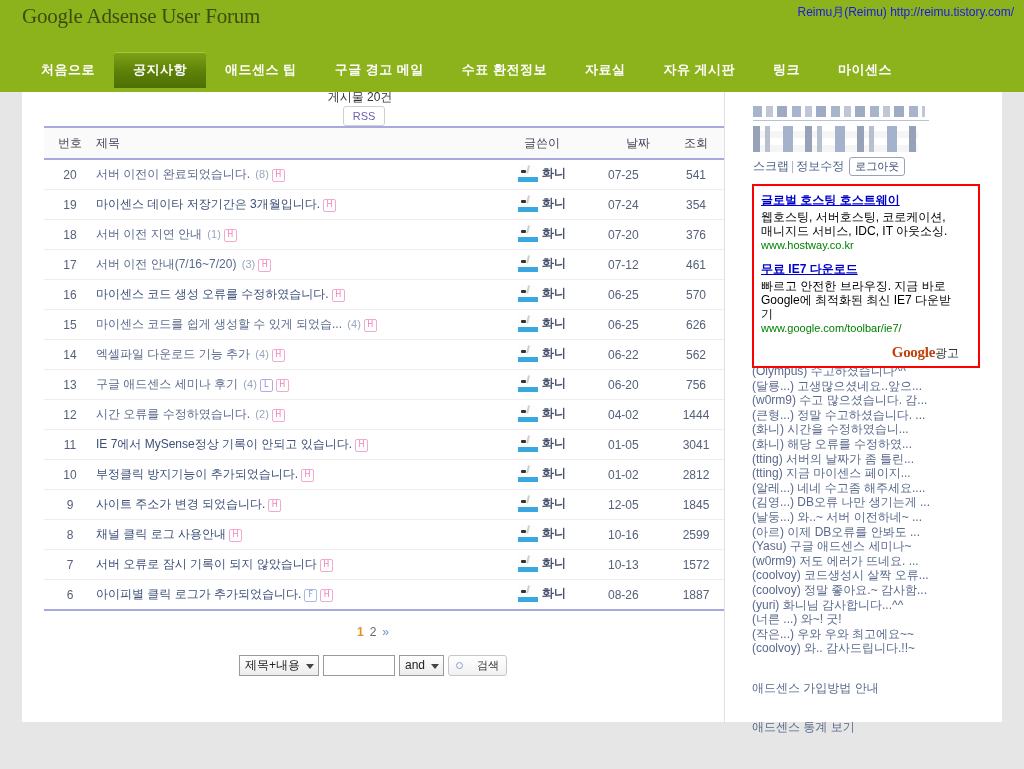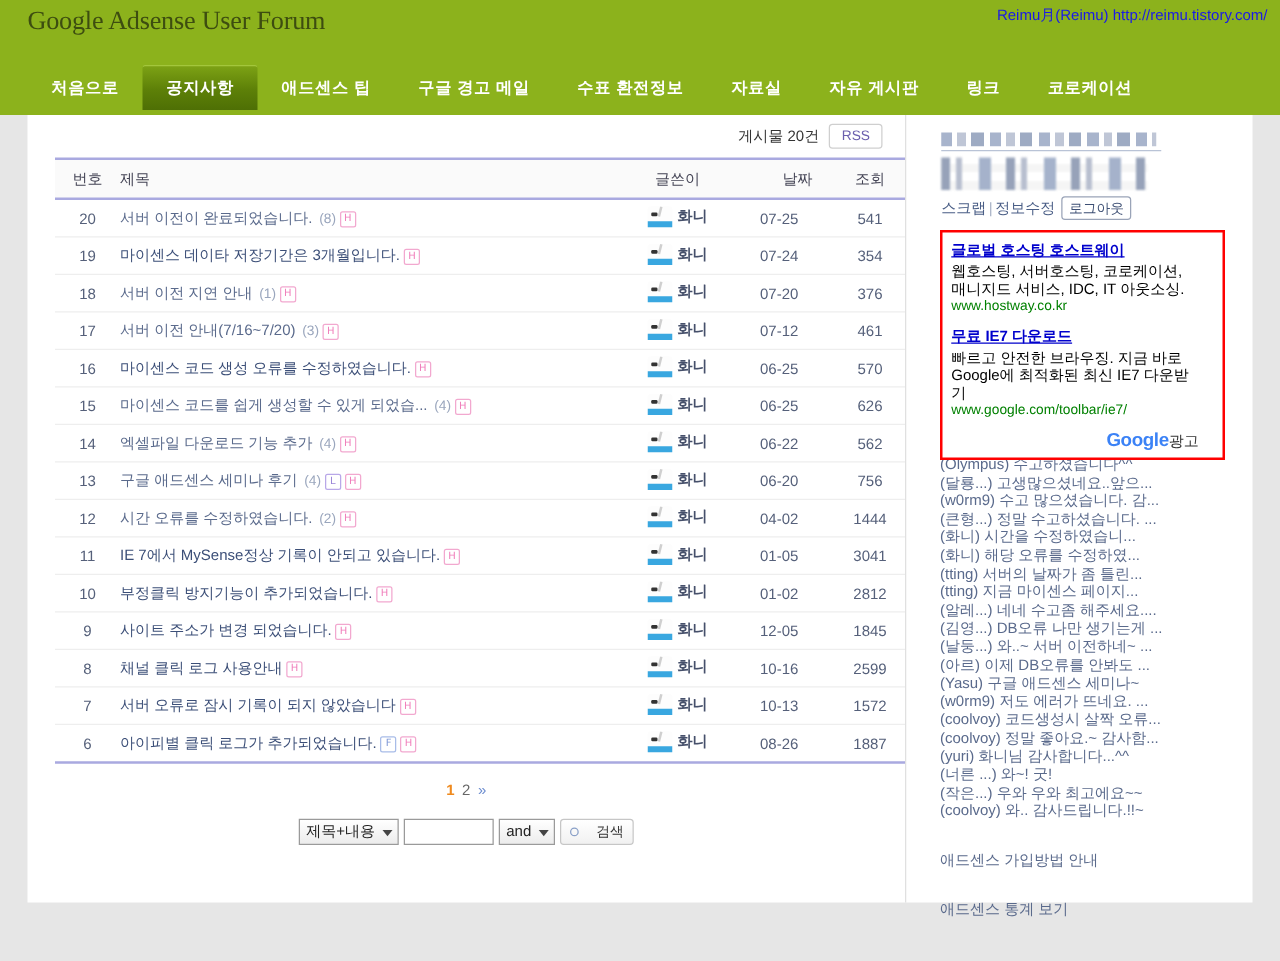--- a/index.html
+++ b/index.html
@@ -102,20 +102,21 @@
   }
 
   
   .board-meta {
     height: 34px;
     display: flex;
     align-items: center;
     justify-content: flex-end;
     padding-right: 18px;
     box-sizing: border-box;
+    flex-direction: column;
   }
   .board-count {
     font-size: 12px;
     color: #333;
     margin-right: 8px;
   }
   .rss-btn {
     border: 1px solid #cfcfcf;
     border-radius: 3px;
     background: #fff;
@@ -392,24 +393,24 @@
     font-size: 11px;
     margin-top: 1px;
     margin-bottom: 10px;
   }
   .ad-brand {
     text-align: right;
     font-size: 12px;
     margin-top: 2px;
   }
   .ad-brand .g {
-    font-family: Liberation Sans, sans-serif;
+    font-family: Liberation Serif, serif;
     font-weight: bold;
     font-size: 15px;
-    color: #3b82f6;
+    color: #c2410c;
     letter-spacing: -0.3px;
   }
 
   
   .comment-list {
     margin: -4px 0 0 13px;
     font-size: 12px;
     line-height: 14.6px;
     color: #5a6a8c;
     position: relative;
@@ -443,21 +444,21 @@
 <div class="nav-bar">
   <div class="nav-list" id="nav-list">
       <div class="nav-item">처음으로</div>
       <div class="nav-item active">공지사항</div>
       <div class="nav-item">애드센스 팁</div>
       <div class="nav-item">구글 경고 메일</div>
       <div class="nav-item">수표 환전정보</div>
       <div class="nav-item">자료실</div>
       <div class="nav-item">자유 게시판</div>
       <div class="nav-item">링크</div>
-      <div class="nav-item">코로케이션</div>
+      <div class="nav-item">마이센스</div>
     </div>
 </div>
 
 <div class="page-wrap">
   <div class="content-shell">
 
     <div class="main-col">
 
       <div class="board-meta">
         <span class="board-count">게시물 20건</span>

